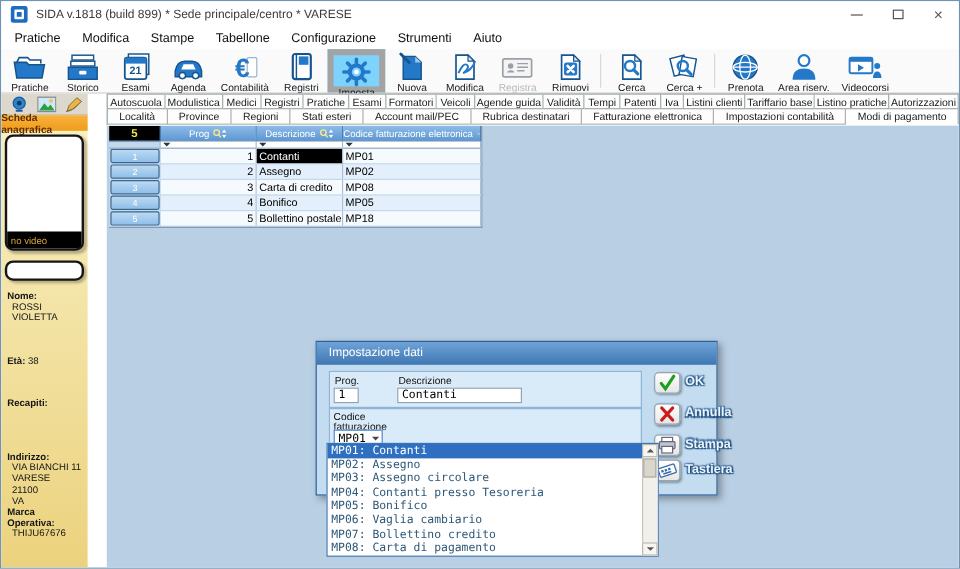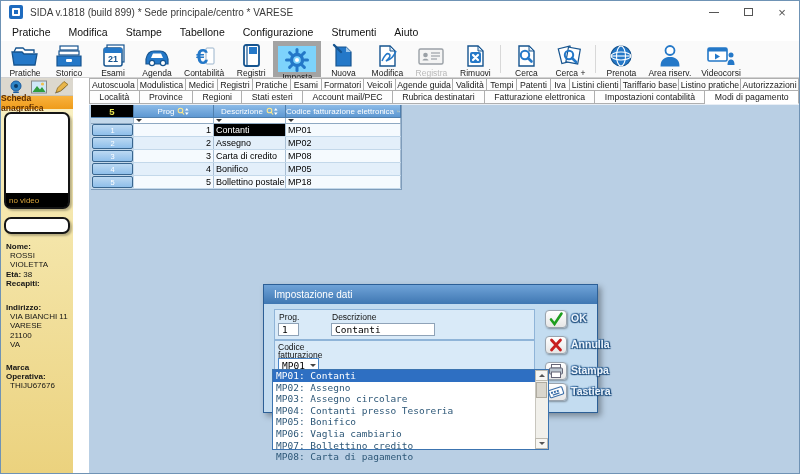--- a/index.html
+++ b/index.html
@@ -37,21 +37,21 @@
 
 .leftcol{position:absolute;top:77px;left:0;width:72px;bottom:0;background:linear-gradient(#FAF2C6,#EBD27E)}
 .iconstrip{height:18px;background:#DCD8CE;display:flex;align-items:center;gap:7px;padding-left:7px;border-bottom:1px solid #c9c5ba}
 .sideheader{height:13px;background:linear-gradient(#F8B23E,#EF9C1B);color:#5E2E00;font-size:8.5px;font-weight:bold;display:flex;align-items:center;justify-content:center}
 .photobox{margin:3px 3px 0 3px;height:97px;background:#fff;border:2px solid #151515;border-radius:7px;position:relative;box-shadow:2px 2px 2px rgba(0,0,0,.25)}
 .novideo{position:absolute;left:0;right:0;bottom:0;height:14px;background:#000;border-radius:0 0 4px 4px;color:#D9A43B;font-size:8px;display:flex;align-items:center;padding-left:3px}
 .smallbox{margin:8px 3px 0 3px;height:17px;background:#fff;border:2px solid #151515;border-radius:7px;box-shadow:2px 2px 2px rgba(0,0,0,.25)}
 .sidefields{padding:8px 3px 0 5px;font-size:8px;color:#151515;line-height:9.2px}
 .flabel{font-weight:bold}
 .fval{padding-left:4px}
-.mt10{margin-top:0}.mt18{margin-top:18px}.mt11{margin-top:14px}
+.mt10{margin-top:26px}.mt18{margin-top:18px}.mt11{margin-top:0}
 
 .main{position:absolute;top:103px;left:88px;right:0;bottom:0;background:#B9CFE4;border-top:1px solid #e8eef5}
 
 .tbl{position:absolute;left:90px;top:104px;display:grid;grid-template-columns:43px 80px 72px 115px;background:#C3D8EA;border-bottom:1px solid #7e9cba;border-right:1px solid #7e9cba}
 .hc{height:13px;background:linear-gradient(#8CBBE8,#5E98D2);border-right:1px solid #4F7FAE;border-bottom:1px solid #4F7FAE;color:#fff;font-size:8px;display:flex;align-items:center;justify-content:center;gap:3px;white-space:nowrap;overflow:hidden}
 .countcell{background:#000;color:#E9E652;font-weight:bold;font-size:9.5px;border-right:1px solid #4F7FAE;border-bottom:1px solid #4F7FAE;display:flex;align-items:center;justify-content:center;height:13px}
 .fc{height:6px;background:#fff;border-right:1px solid #A0B8CE;border-bottom:1px solid #8fa9c2;position:relative}
 .fc.blank{background:#C3D8EA;border-right:1px solid #A0B8CE}
 .fc::after{content:"";position:absolute;left:2px;top:1px;width:0;height:0;border:3px solid transparent;border-top-color:#333}
 .fc.blank::after{display:none}
@@ -64,21 +64,21 @@
 .dlgtitle{height:19px;background:linear-gradient(#6FA3D8,#3F77B2);color:#fff;font-size:10px;display:flex;align-items:center;padding-left:10px}
 .panelA{position:absolute;left:10px;top:24px;width:261px;height:31px;background:#D9EAF8;border:1px solid #8FB4D8}
 .panelB{position:absolute;left:10px;top:55px;width:261px;height:69px;background:#D9EAF8;border:1px solid #8FB4D8}
 .dlbl{position:absolute;font-size:8.5px;color:#111;white-space:nowrap}
 .dinput{position:absolute;background:#fff;border:1px solid #8FA3B8;font-family:"DejaVu Sans Mono",monospace;font-size:9.5px;color:#000;display:flex;align-items:center;padding-left:3px;height:13px}
 .combo{position:absolute;left:3px;top:17px;width:41px;height:14px;background:#fff;border:1px solid #4A86C8;display:flex;align-items:center;font-family:"DejaVu Sans Mono",monospace;font-size:9.5px;padding-left:3px}
 .combo .chev{margin-left:auto;margin-right:2px;width:0;height:0;border:3.5px solid transparent;border-top-color:#444;margin-top:3px}
 .dlgbtn{position:absolute;left:281px;width:22px;height:18px;background:linear-gradient(#ffffff,#E6E6E6);border:1px solid #9AA4AE;border-radius:4px;box-shadow:1px 1px 2px rgba(0,0,0,.35);display:flex;align-items:center;justify-content:center}
 .dlglbl{position:absolute;left:307px;font-size:10.5px;font-weight:bold;color:#ECF4FC;text-shadow:1px 1px 1px #1C4C7C,-1px -1px 1px #5C8BBB,1px -1px 1px #1C4C7C,-1px 1px 1px #1C4C7C}
 
-.popup{position:absolute;left:271px;top:368px;width:277px;height:81px;background:#fff;border:1px solid #3C74B0;z-index:10;font-family:"DejaVu Sans Mono",monospace;font-size:9.5px}
+.popup{position:absolute;left:271px;top:368px;width:277px;height:95px;background:#fff;border:1px solid #3C74B0;z-index:10;font-family:"DejaVu Sans Mono",monospace;font-size:9.5px}
 .opt{height:11.6px;line-height:11.6px;padding-left:3px;color:#2E5878;white-space:nowrap;overflow:hidden;margin-right:13px}
 .opt.osel{background:#2E6FC2;color:#fff}
 .pscroll{position:absolute;top:0;right:0;bottom:0;width:13px;background:#F1F0EB;border-left:1px solid #C8C6BE}
 .parrow{position:absolute;right:0;width:13px;height:11px;background:#F7F6F2;border:1px solid #BDBAB0;display:flex;align-items:center;justify-content:center}
 .parrow.up{top:0}.parrow.dn{bottom:0}
 .triup{width:0;height:0;border:3px solid transparent;border-bottom-color:#555;margin-top:-3px}
 .tridn{width:0;height:0;border:3px solid transparent;border-top-color:#555;margin-bottom:-3px}
 .pthumb{position:absolute;top:12px;right:1px;width:11px;height:16px;background:#D9D6CD;border:1px solid #AFABA0}
 </style>
 </head>
@@ -353,21 +353,21 @@
     <div class="photobox">
       <div class="novideo">no video</div>
     </div>
     <div class="smallbox"></div>
     <div class="sidefields">
       <div class="flabel">Nome:</div>
       <div class="fval">ROSSI</div>
       <div class="fval">VIOLETTA</div>
       <div class="mt10"><span class="flabel">Età:</span> <span>38</span></div>
       <div class="flabel mt10">Recapiti:</div>
-      <div class="flabel mt18" style="margin-top:15px">Indirizzo:</div>
+      <div class="flabel mt18" style="margin-top:36px">Indirizzo:</div>
       <div class="fval">VIA BIANCHI 11</div>
       <div class="fval">VARESE</div>
       <div class="fval">21100</div>
       <div class="fval">VA</div>
       <div class="flabel mt11">Marca Operativa:</div>
       <div class="fval">THIJU67676</div>
     </div>
   </div>
 
   <div class="tbl">

